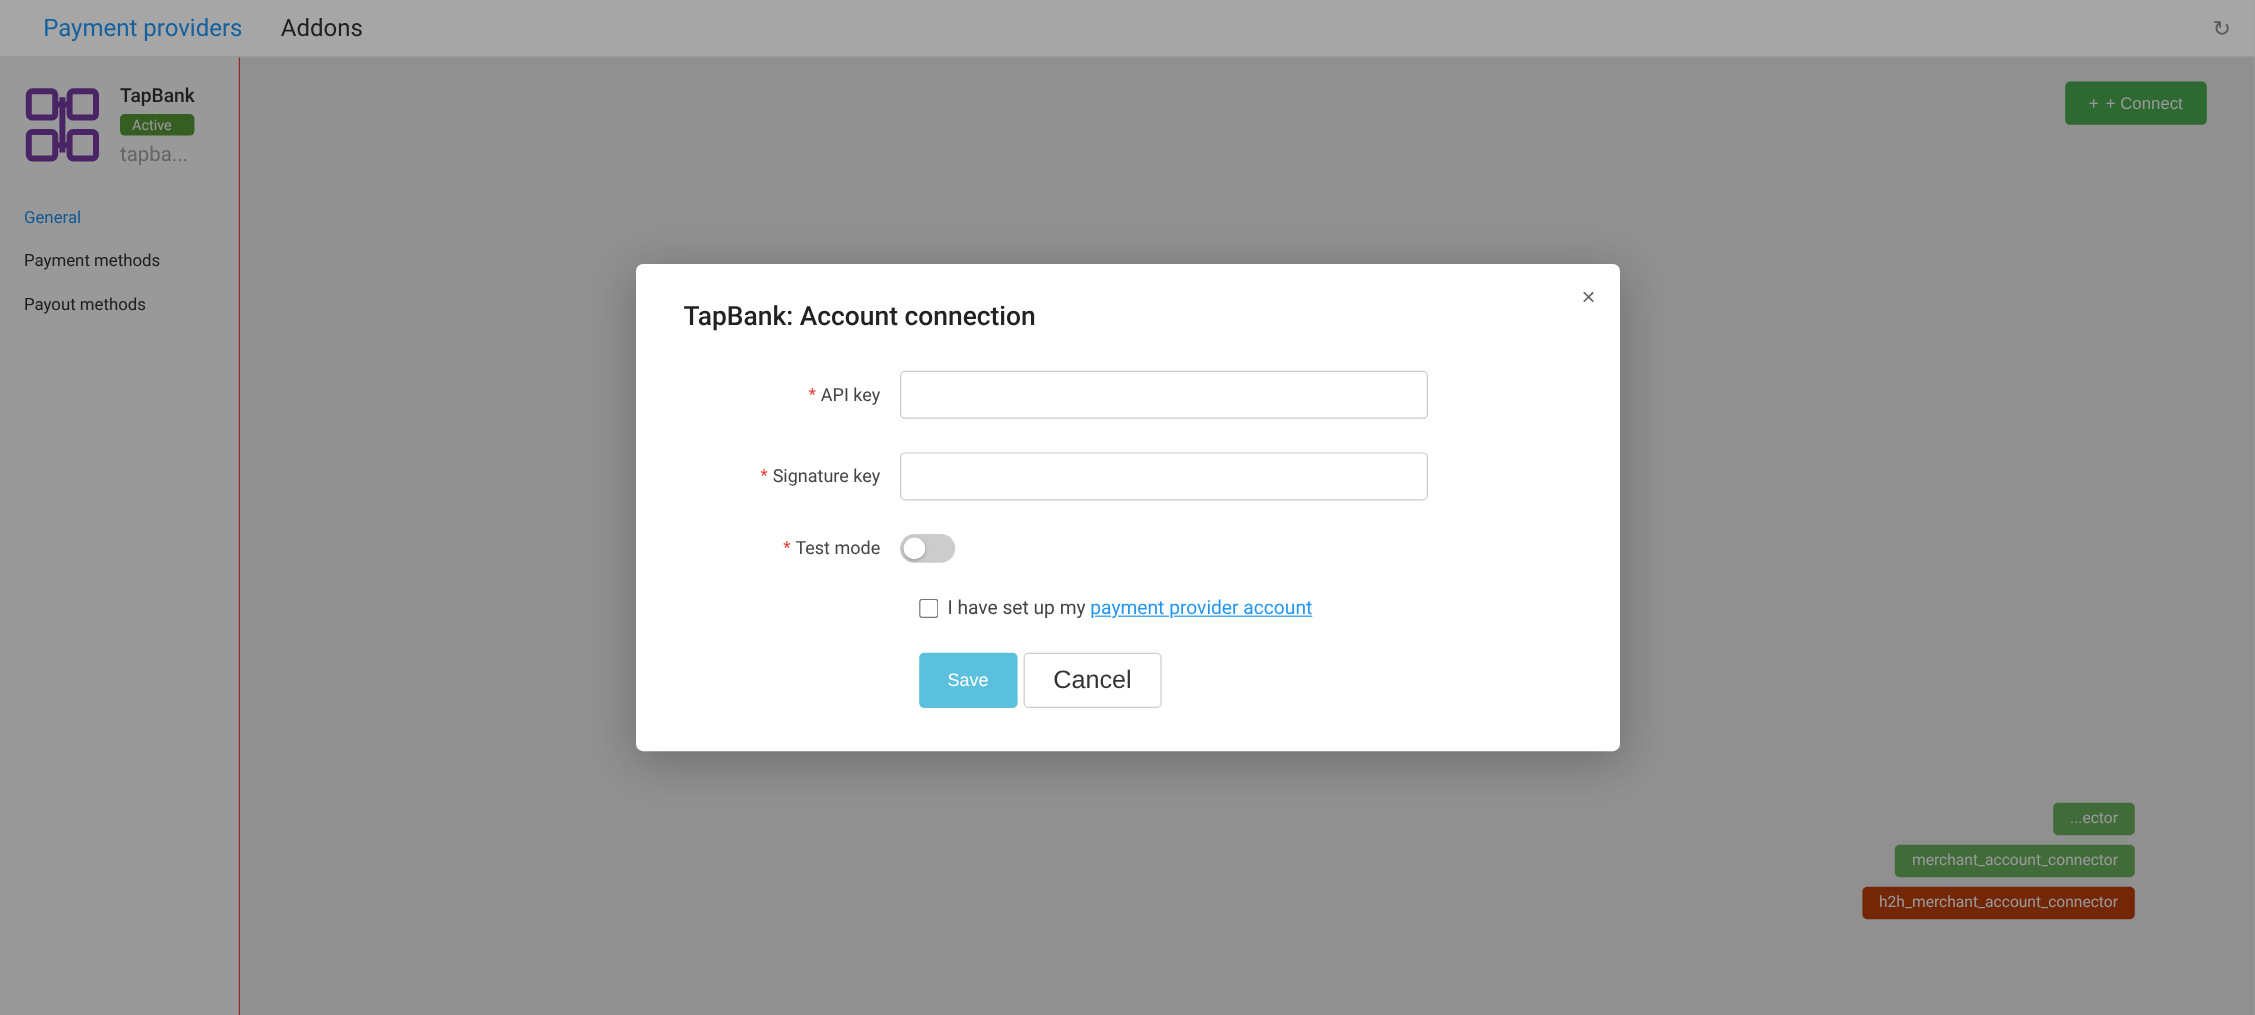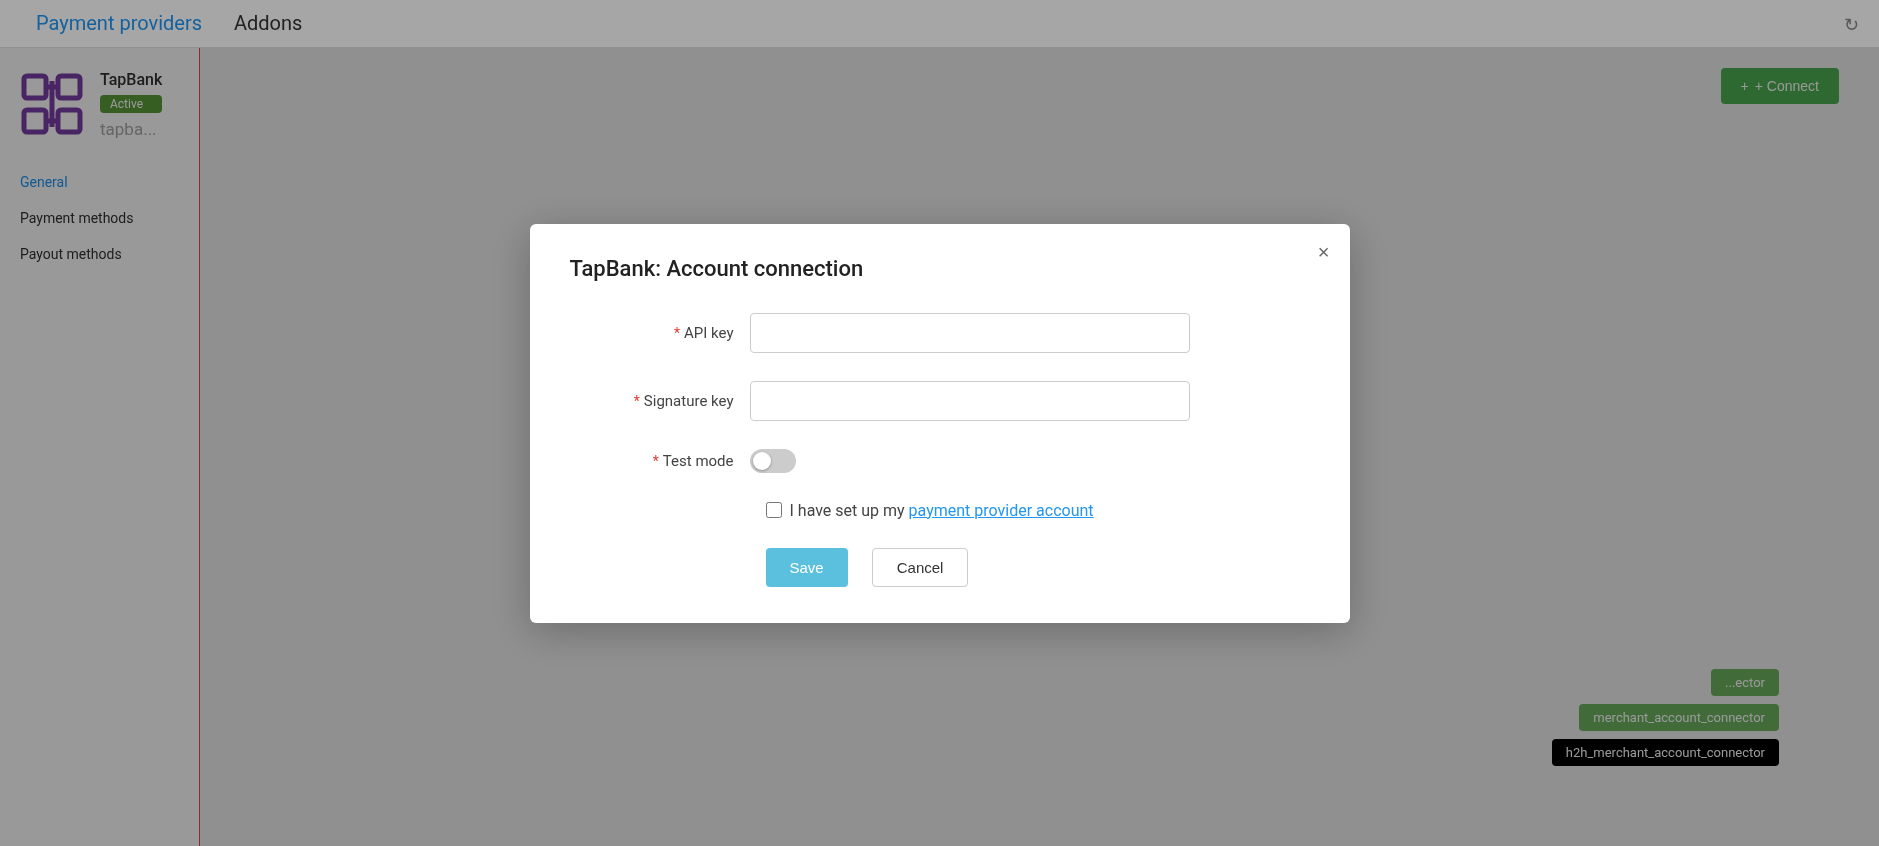--- a/index.html
+++ b/index.html
@@ -157,21 +157,21 @@
     }
 
     .chip {
       background: #6db560;
       color: #fff;
       padding: 6px 14px;
       border-radius: 4px;
       font-size: 13px;
     }
     .chip.gray {
-      background: #000000;
+      background: #c2410c;
       color: #fff;
     }
 
     
     .overlay {
       position: fixed;
       inset: 0;
       background: rgba(0,0,0,0.35);
       display: flex;
       align-items: center;
@@ -300,41 +300,41 @@
 
     .checkbox-link {
       color: #2196f3;
       text-decoration: underline;
       cursor: pointer;
     }
 
     
     .modal-actions {
       display: flex;
-      gap: 24px;
+      gap: 5px;
       padding-left: 196px;
     }
 
     .btn-save {
       background: #5bc0de;
       color: #fff;
       border: none;
       padding: 10px 24px;
       border-radius: 4px;
       font-size: 15px;
       cursor: pointer;
     }
 
     .btn-cancel {
       background: #fff;
       color: #333;
       border: 1px solid #ccc;
       padding: 10px 24px;
       border-radius: 4px;
-      font-size: 15px;
+      font-size: 21px;
       cursor: pointer;
     }
   </style>
 </head>
 <body>
 
 <div class="top-tabs">
   <div class="tab active">Payment providers</div>
   <div class="tab">Addons</div>
   <span class="refresh-icon">↻</span>

